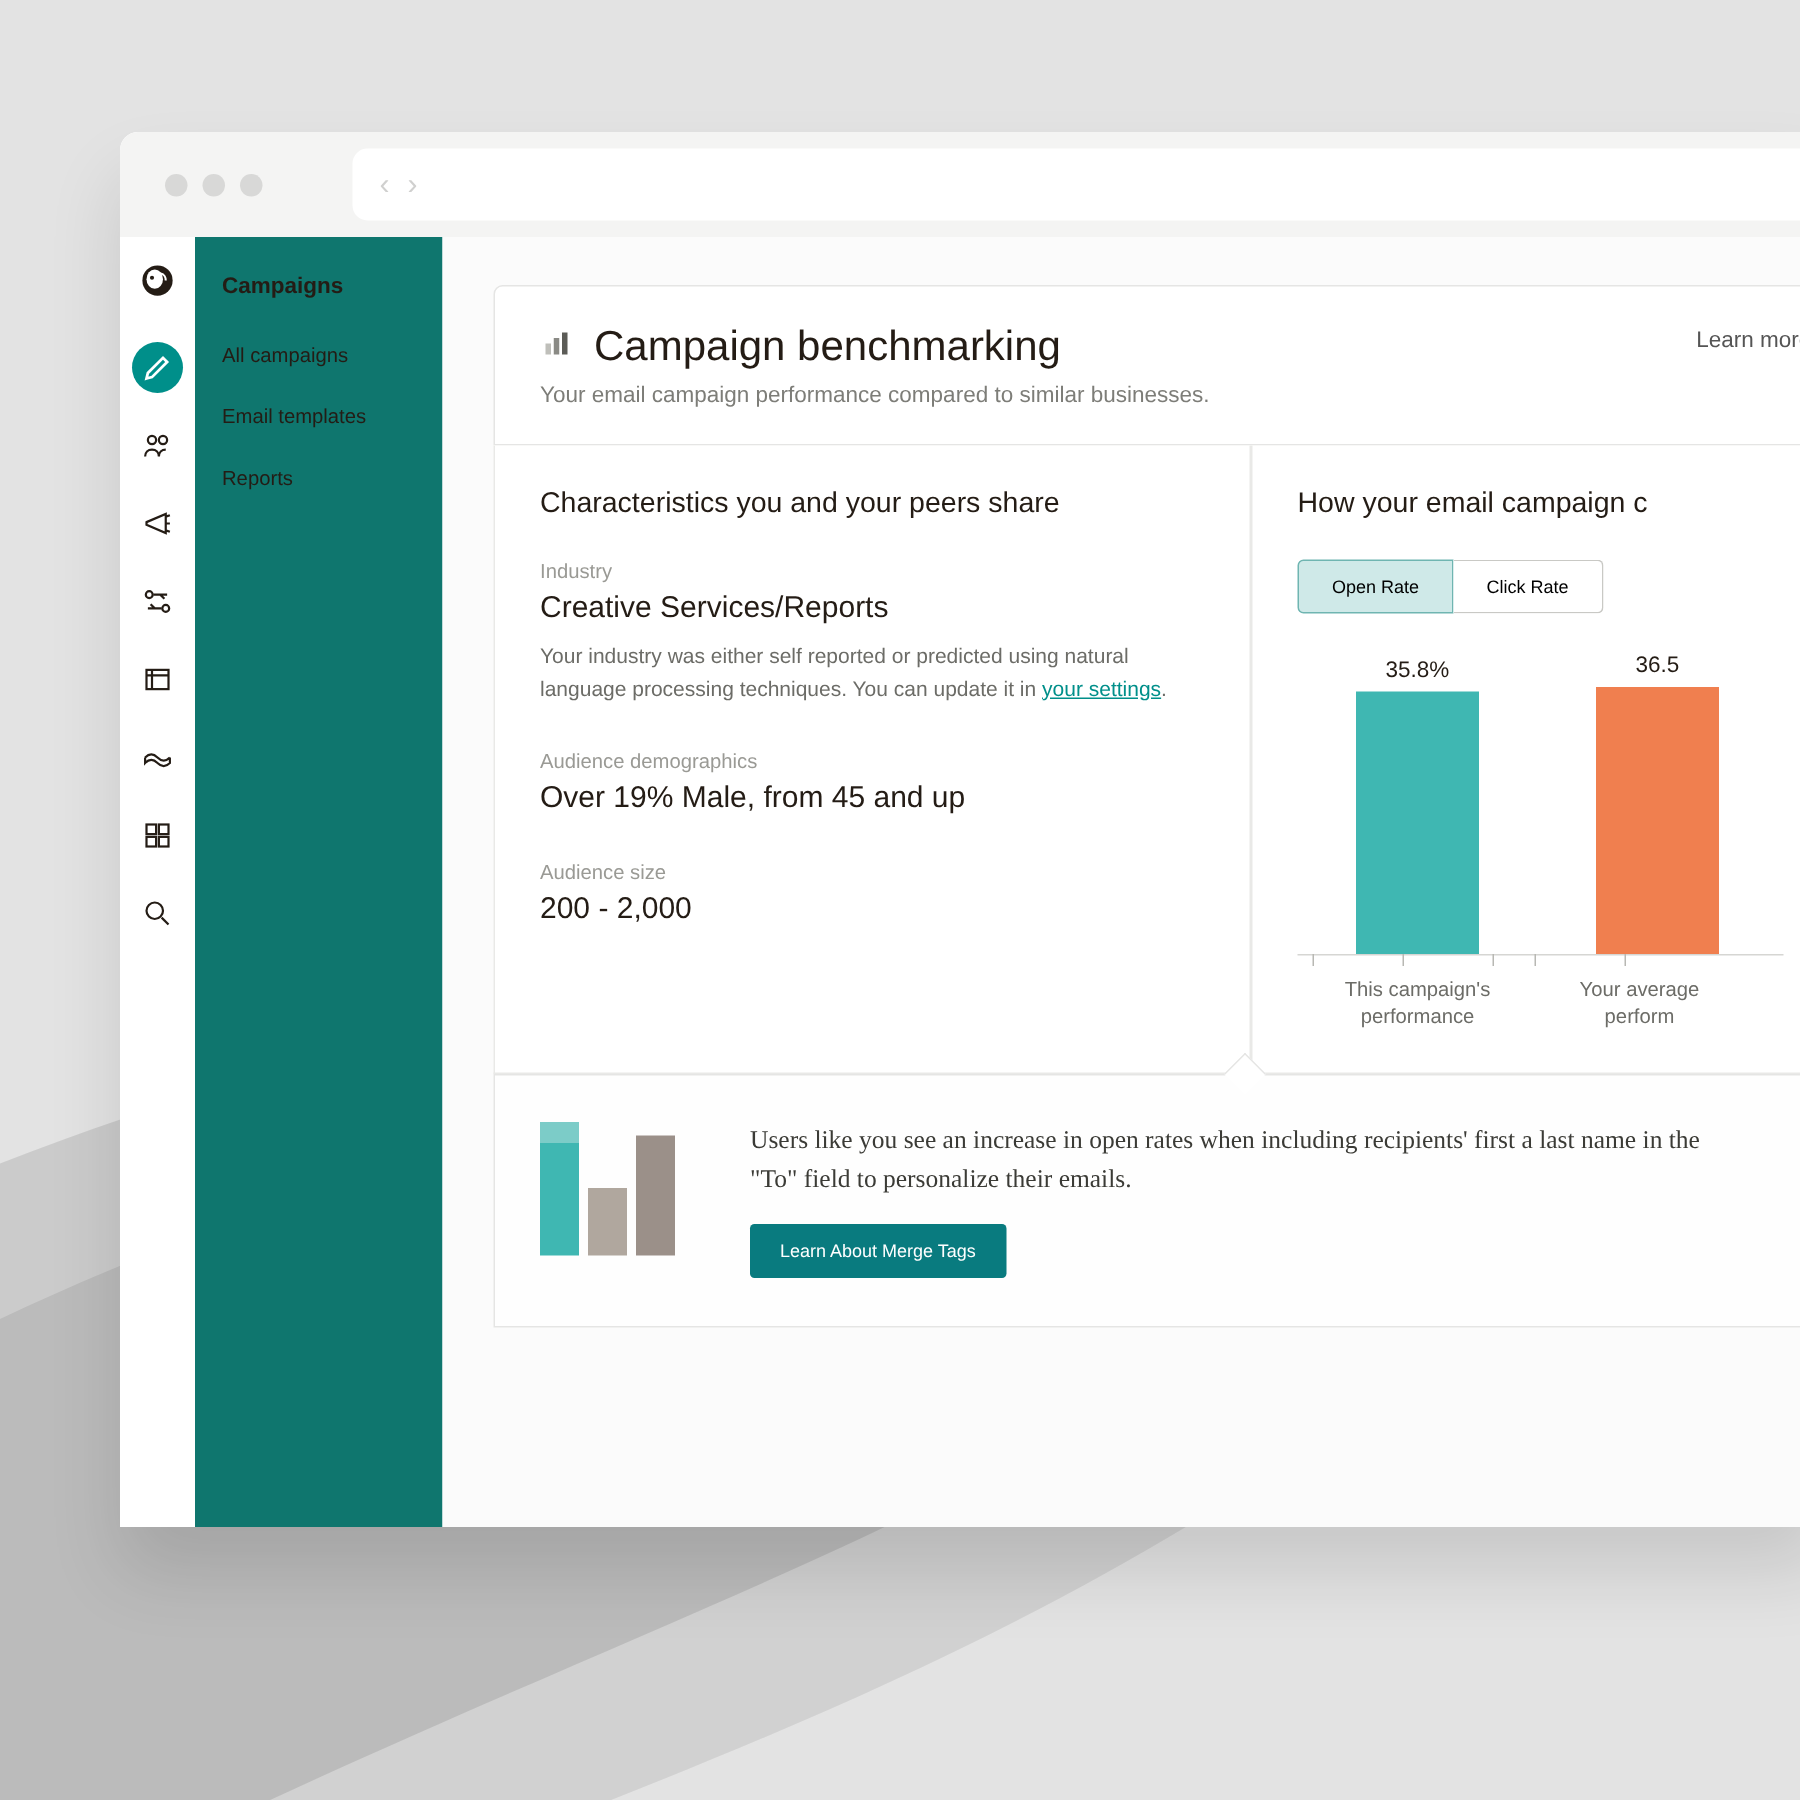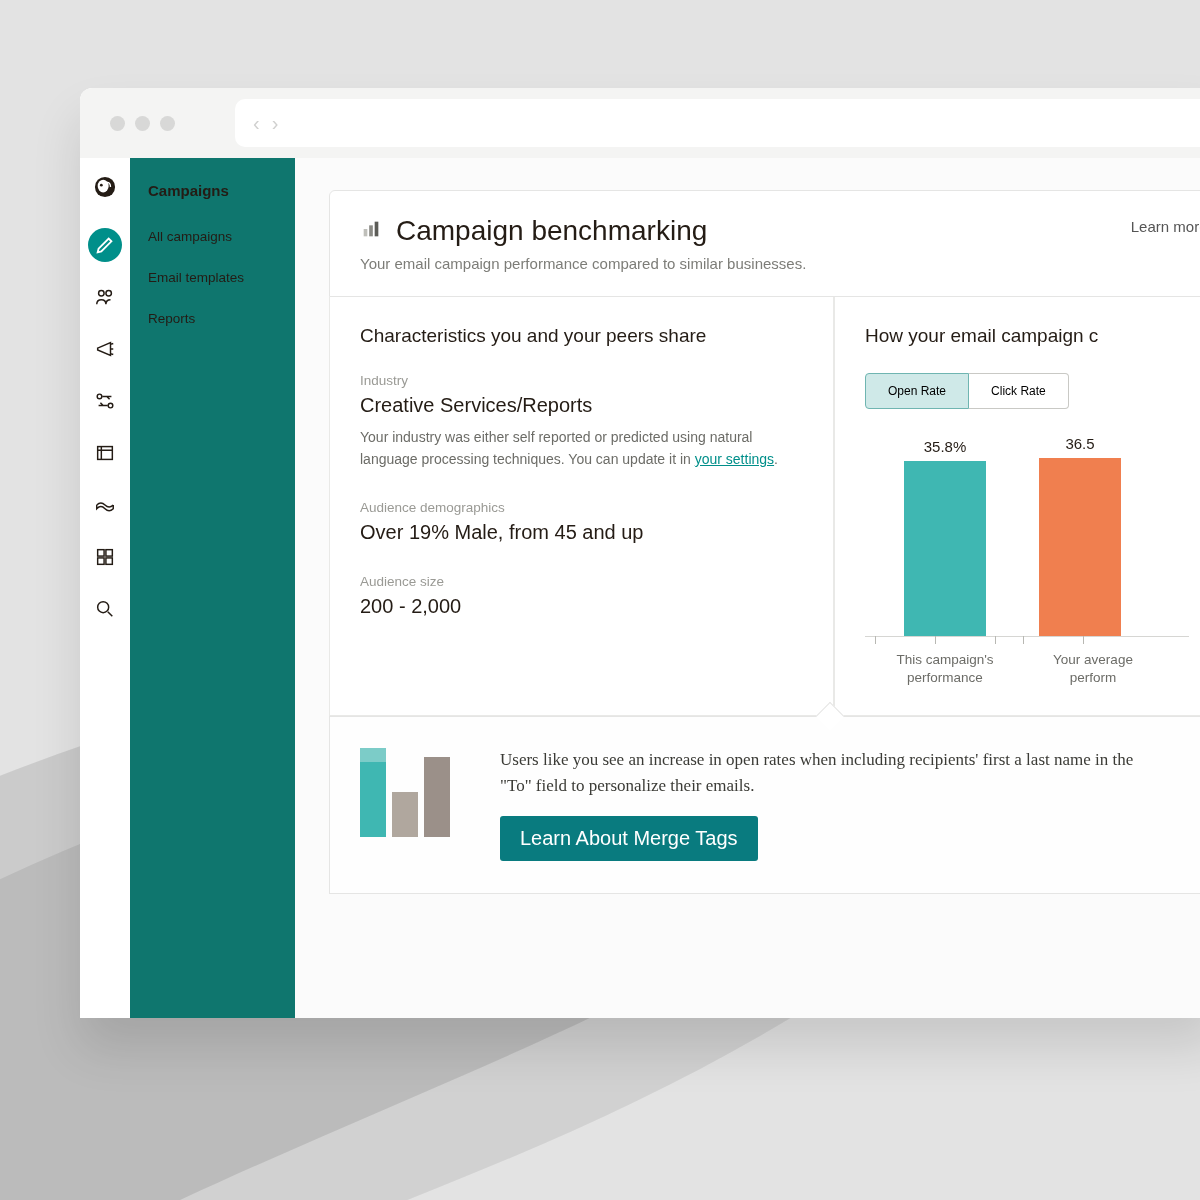--- a/index.html
+++ b/index.html
@@ -121,21 +121,21 @@
     border:1px solid #c9c9c5;
     background:#fff;
     cursor:pointer;
   }
   .tab:first-child { border-radius:4px 0 0 4px; }
   .tab:last-child  { border-radius:0 4px 4px 0; border-left:none; }
   .tab.active { background:#cfe9e8; border-color:#6fb5b1; }
 
   
   .chart { position:relative; height:250px; }
-  .chart-area { position:relative; height:200px; border-bottom:1px solid #d6d6d3; display:flex; align-items:flex-end; gap:35px; padding-left:30px;}
+  .chart-area { position:relative; height:200px; border-bottom:1px solid #d6d6d3; display:flex; align-items:flex-end; gap:60px; padding-left:30px;}
   .bar-wrap { width:100px; display:flex; flex-direction:column; align-items:center; }
   .bar-label { font-size:15px; color:#241c15; margin-bottom:6px; }
   .bar { width:82px; }
   .bar.teal { background:#3fb7b2; }
   .bar.orange { background:#f07f4f; }
   .ticks { position:absolute; left:0; right:0; bottom:-8px; height:8px;}
   .ticks span { position:absolute; top:0; width:1px; height:8px; background:#b8b8b3;}
   .chart-x { display:flex; gap:48px; padding-left:30px; margin-top:14px;}
   .chart-x div { width:100px; text-align:center; font-size:13.5px; color:#6c6c67; line-height:1.35;}
 
@@ -160,21 +160,21 @@
     border-top:1px solid #e5e5e4;
     transform:rotate(45deg);
   }
   .reco h3 { font-family: Georgia, "Times New Roman", serif; font-size:27px; font-weight:400; color:#241c15; margin-bottom:10px;}
   .reco p { font-family: Georgia, "Times New Roman", serif; font-size:17px; color:#3b3b36; line-height:1.5; max-width:640px;}
   .reco-btn {
     margin-top:18px;
     display:inline-block;
     background:#097b7f;
     color:#fff;
-    font-size:20px;
+    font-size:12px;
     padding:11px 20px;
     border-radius:3px;
     cursor:pointer;
   }
   .reco-icon { width:104px; padding-top:10px;}
   .reco-icon .mini-bars { display:flex; align-items:flex-end; gap:6px; height:80px;}
   .reco-icon .mb { width:26px; }
 </style>
 </head>
 <body>

